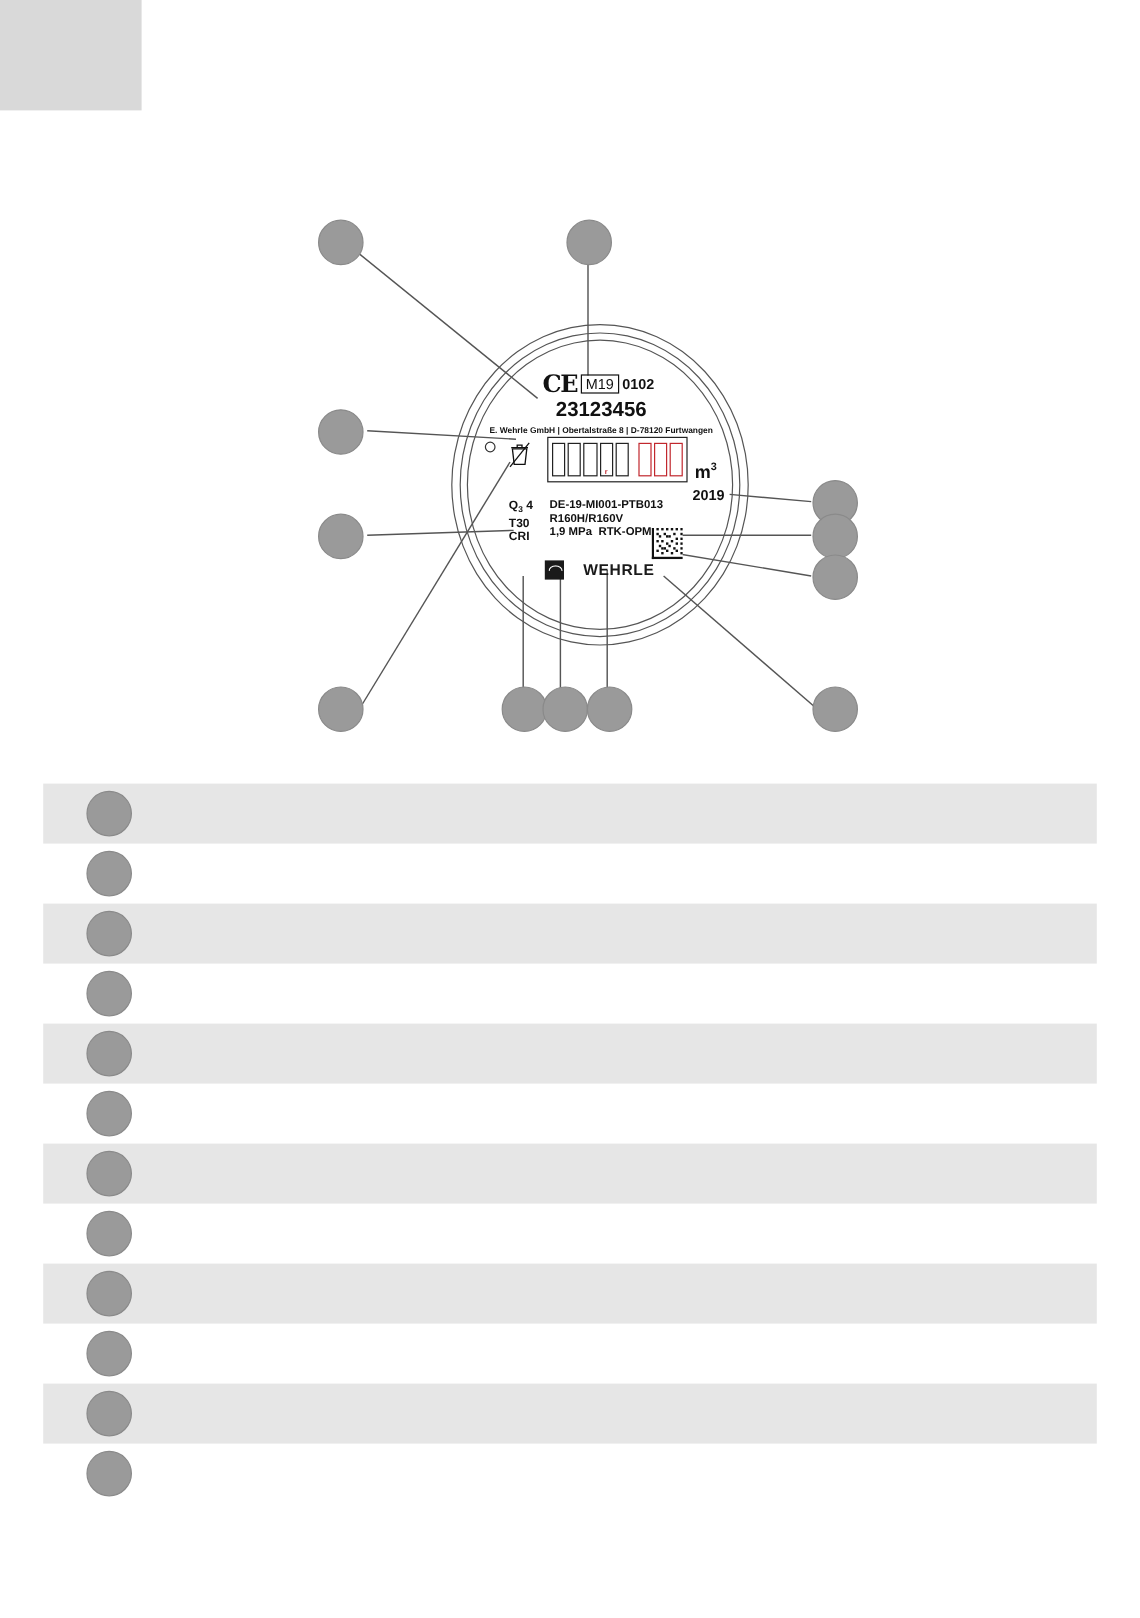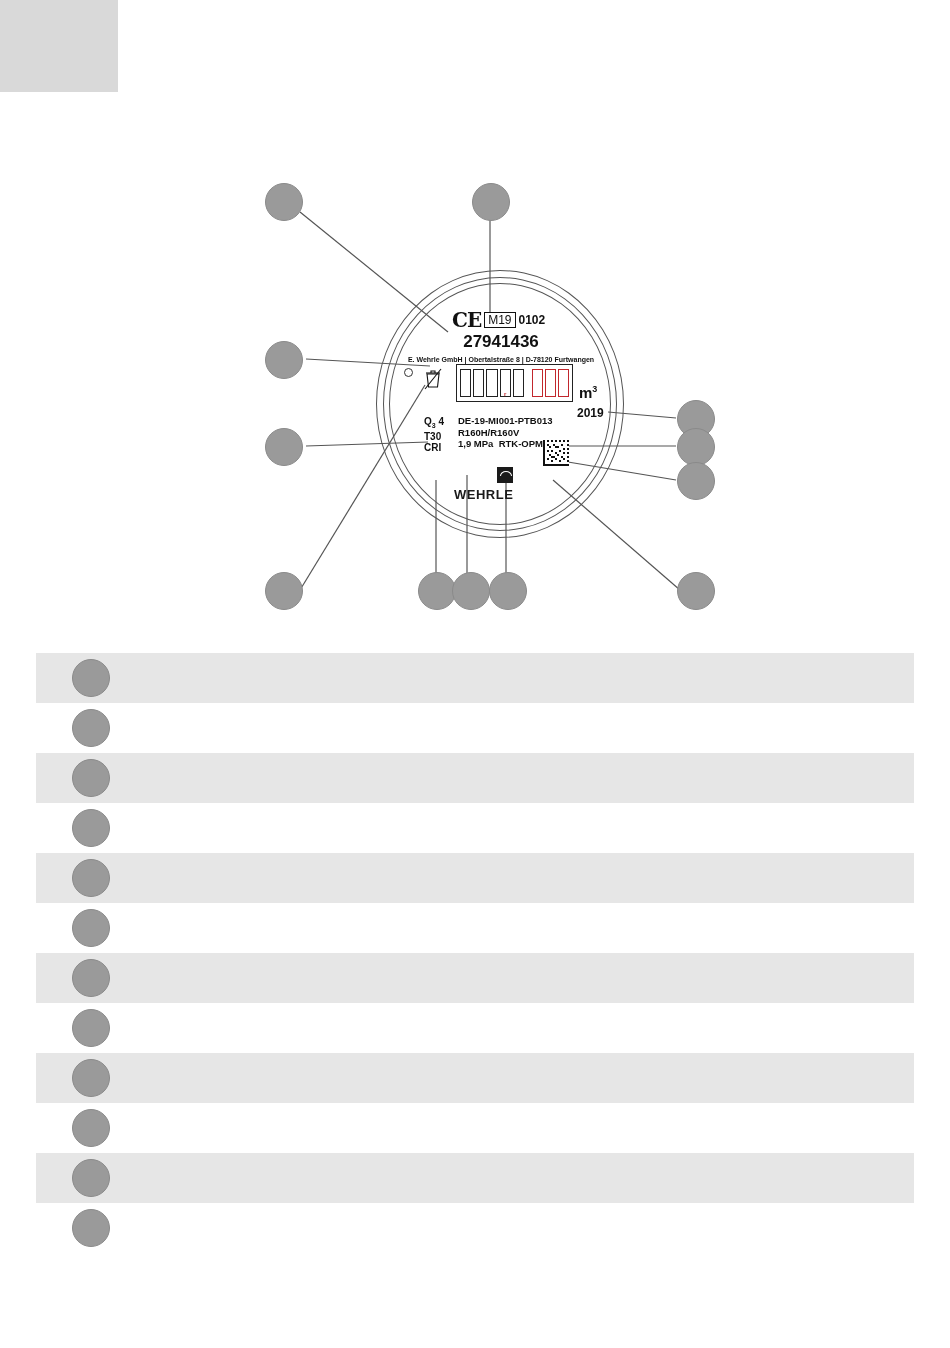--- a/index.html
+++ b/index.html
@@ -224,23 +224,22 @@
     top: 180px;
     width: 26px;
     height: 26px;
   }
 
   .brand {
     position: absolute;
     left: 78px;
     top: 207px;
     display: flex;
-    align-items: flex-end;
-    gap: 4px;
-    flex-direction: column;
+    align-items: flex-start;
+    gap: 16px;
   }
   .brand-logo {
     width: 16px; height: 16px;
     background: #1a1a1a;
     position: relative;
   }
   .brand-logo:after {
     content: "";
     position: absolute;
     left: 3px; top: 4px;
@@ -344,21 +343,21 @@
     <div class="dial-inner2"></div>
 
     <div class="face">
 
       <div class="ce-row">
         <span class="ce-mark">CE</span>
         <span class="m19-box">M19</span>
         <span class="notify">0102</span>
       </div>
 
-      <div class="serial">27941436</div>
+      <div class="serial">23123456</div>
       <div class="maker">E. Wehrle GmbH | Obertalstraße 8 | D-78120 Furtwangen</div>
 
       <div class="face-dot"></div>
 
       <svg class="weee" viewBox="0 0 20 22">
         <g stroke="#111" stroke-width="1.1" fill="none">
           <path d="M4 6 L16 6 L14.5 19 L5.5 19 Z"></path>
           <path d="M3 5 L17 5"></path>
           <path d="M8 5 L8 3 L12 3 L12 5"></path>
           <path d="M2 21 L18 1"></path>

